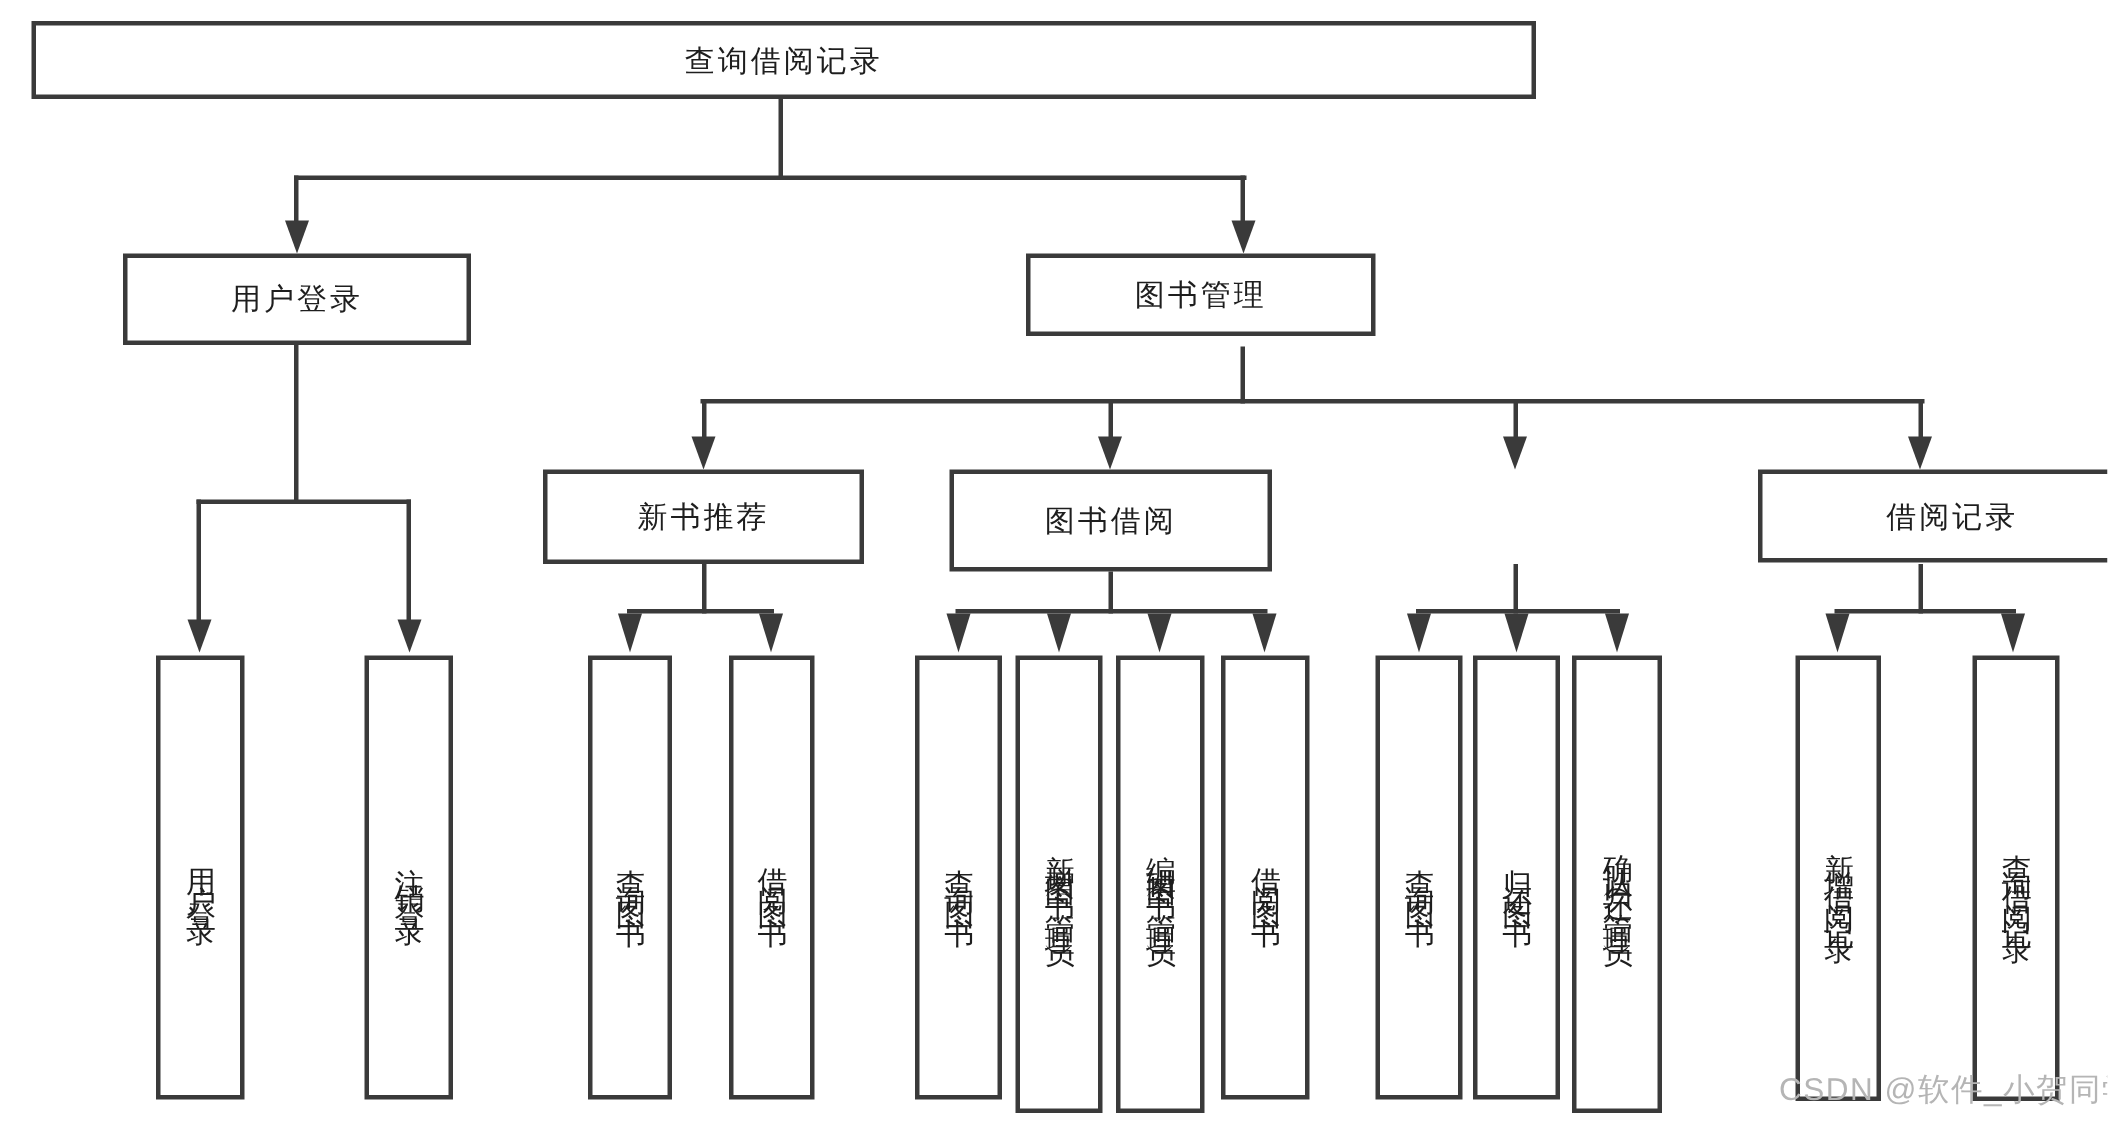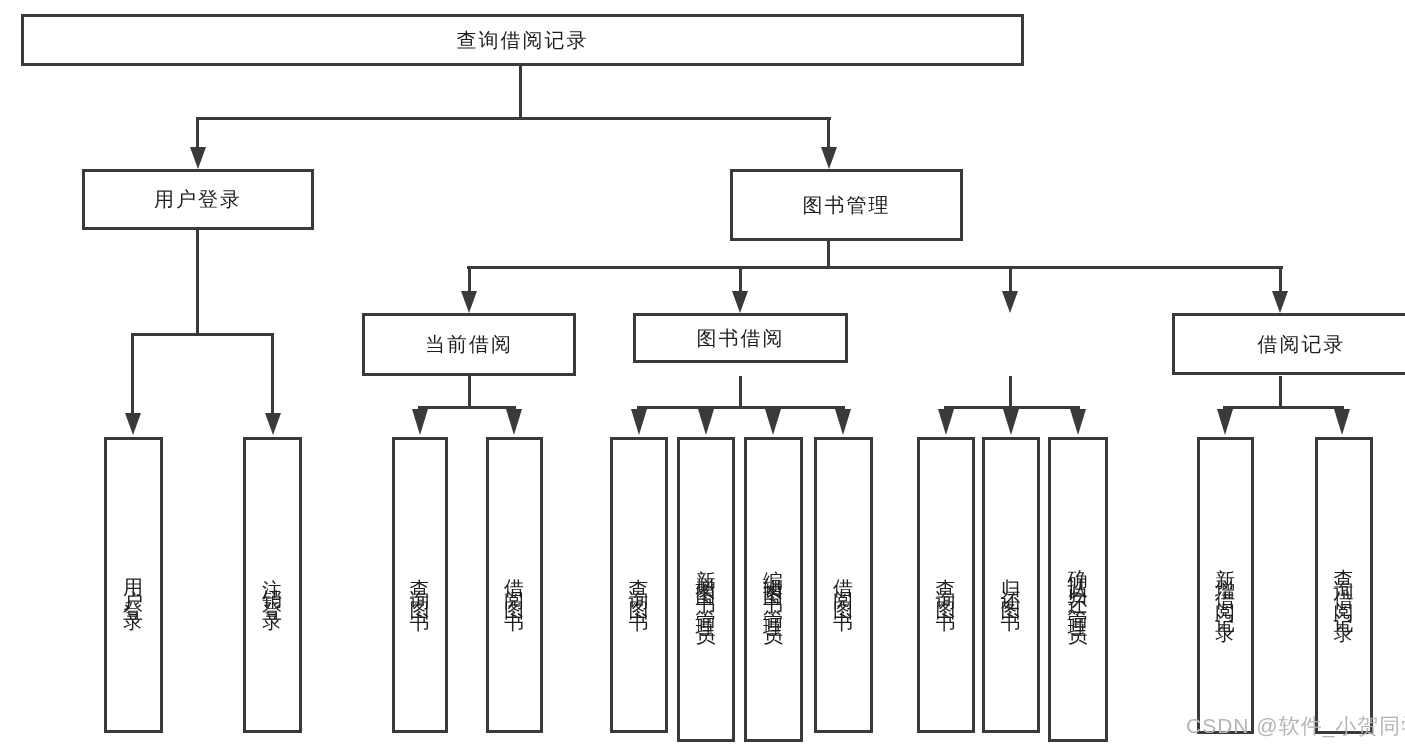--- a/index.html
+++ b/index.html
@@ -90,29 +90,29 @@
   <div class="arrow long" style="left:1334px;top:409px"></div>
 
   <div class="box" style="left:21px;top:14px;width:1003px;height:52px">
     <span class="label">查询借阅记录</span>
   </div>
 
   <div class="box" style="left:82px;top:169px;width:232px;height:61px">
     <span class="label">用户登录</span>
   </div>
 
-  <div class="box" style="left:730px;top:169px;width:233px;height:72px">
+  <div class="box" style="left:684px;top:169px;width:233px;height:55px">
     <span class="label">图书管理</span>
   </div>
 
   <div class="box" style="left:362px;top:313px;width:214px;height:63px">
-    <span class="label">当前借阅</span>
+    <span class="label">新书推荐</span>
   </div>
 
-  <div class="box" style="left:633px;top:313px;width:215px;height:50px">
+  <div class="box" style="left:633px;top:313px;width:215px;height:68px">
     <span class="label">图书借阅</span>
   </div>
 
 
   <div class="box" style="left:1172px;top:313px;width:259px;height:62px">
     <span class="label">借阅记录</span>
   </div>
 
   <div class="box v" style="left:104px;top:437px;width:59px;height:296px">
     <span class="label">用户登录</span>

